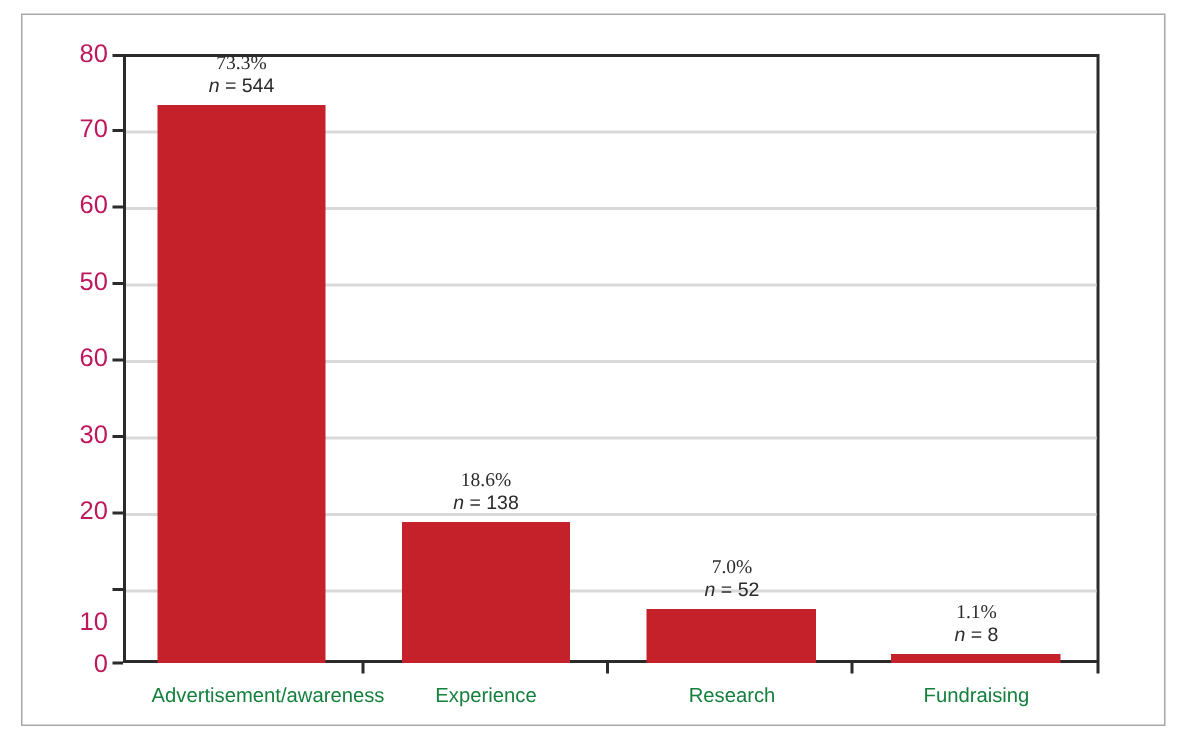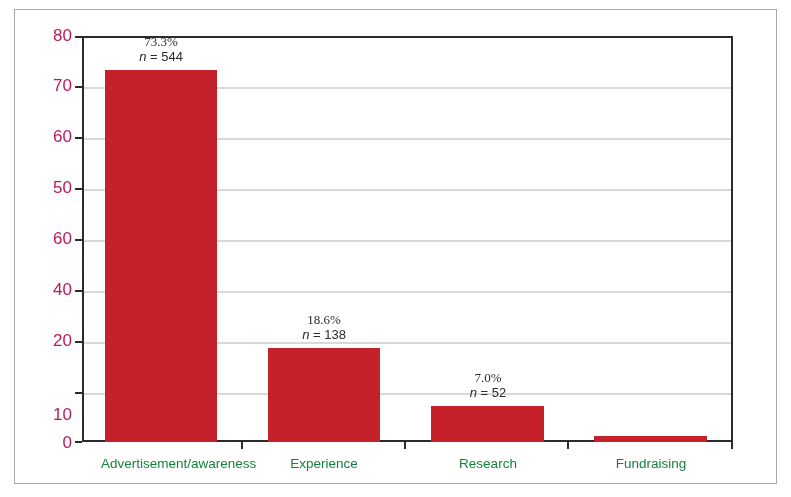--- a/index.html
+++ b/index.html
@@ -129,21 +129,21 @@
 <body>
 
 <div id="figure">
   <div class="figure-frame"></div>
 
   <div class="ytick-label" style="top:29px;">80</div>
   <div class="ytick-label" style="top:79px;">70</div>
   <div class="ytick-label" style="top:130px;">60</div>
   <div class="ytick-label" style="top:181px;">50</div>
   <div class="ytick-label" style="top:232px;">60</div>
-  <div class="ytick-label" style="top:283px;">40</div>
+  <div class="ytick-label" style="top:283px;">30</div>
   <div class="ytick-label" style="top:334px;">20</div>
   <div class="ytick-label" style="top:408px;">10</div>
   <div class="ytick-label" style="top:436px;">0</div>
 
   <div class="ytick" style="top:36px;"></div>
   <div class="ytick" style="top:86px;"></div>
   <div class="ytick" style="top:137px;"></div>
   <div class="ytick" style="top:188px;"></div>
   <div class="ytick" style="top:239px;"></div>
   <div class="ytick" style="top:290px;"></div>
@@ -183,18 +183,22 @@
   <div class="bar-label" style="left: 264px; top: 312px; width: 120px;">
     <span class="pct">18.6%</span>
     <span class="n"><i>n</i><span> = 138</span></span>
   </div>
 
   <div class="bar-label" style="left: 428px; top: 370px; width: 120px;">
     <span class="pct">7.0%</span>
     <span class="n"><i>n</i><span> = 52</span></span>
   </div>
 
+  <div class="bar-label" style="left: 591px; top: 400px; width: 120px;">
+    <span class="pct">1.1%</span>
+    <span class="n"><i>n</i><span> = 8</span></span>
+  </div>
 
   <div class="xcat-label" style="left:101px; width:120px;">Advertisement/awareness</div>
   <div class="xcat-label" style="left:428px; width:120px;">Research</div>
   <div class="xcat-label" style="left:264px; width:120px;">Experience</div>
   <div class="xcat-label" style="left:591px; width:120px;">Fundraising</div>
 </div>
 
 </body></html>

